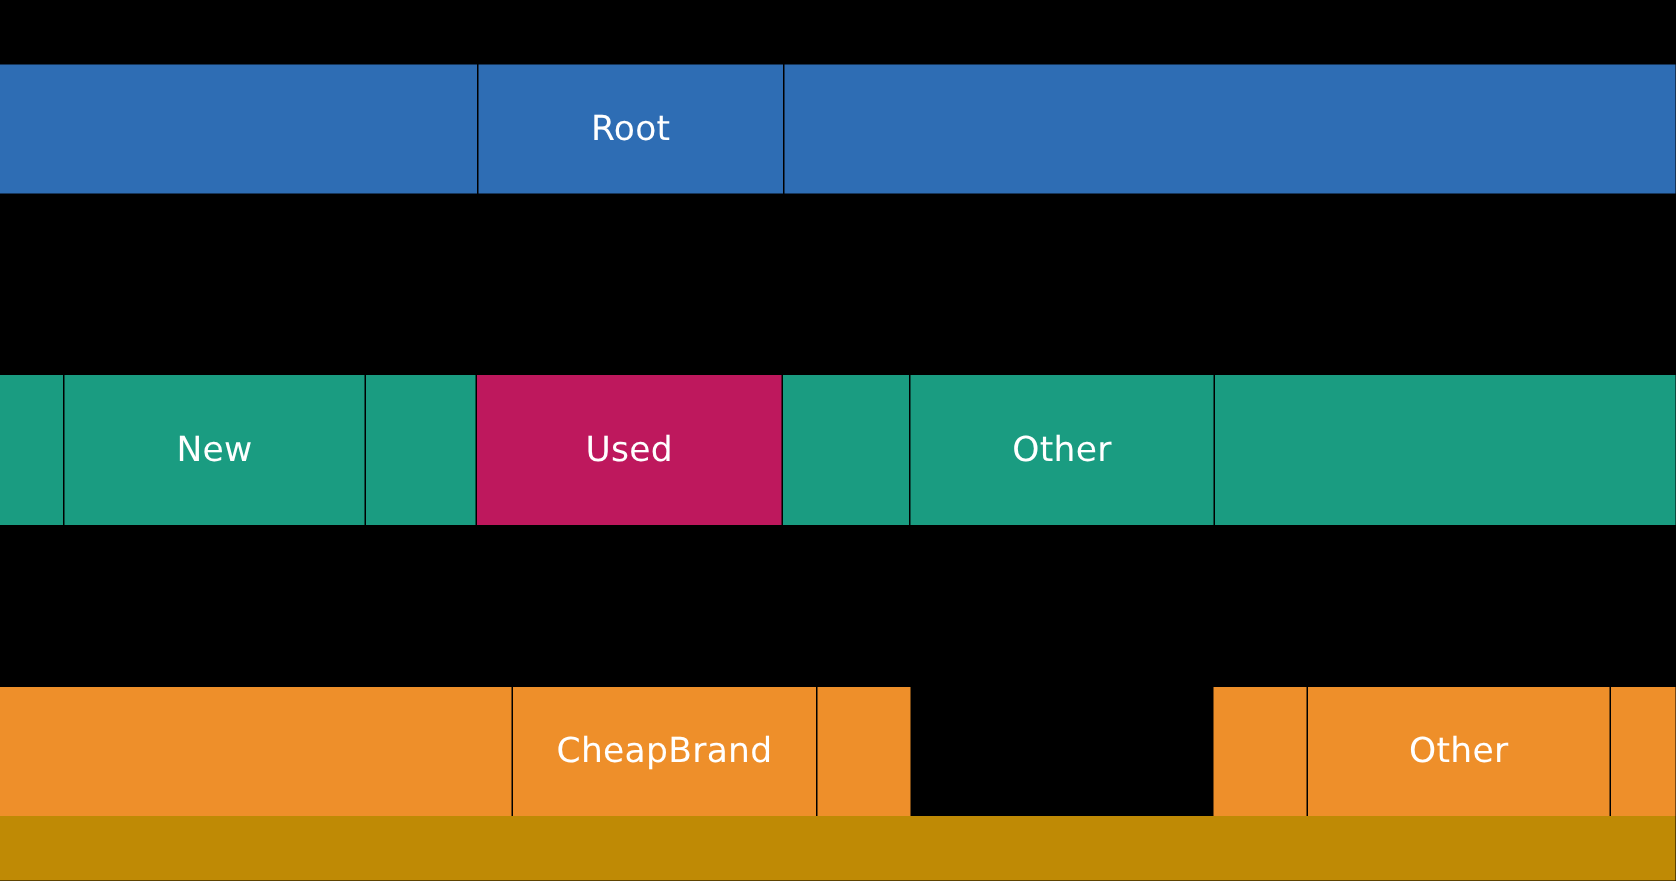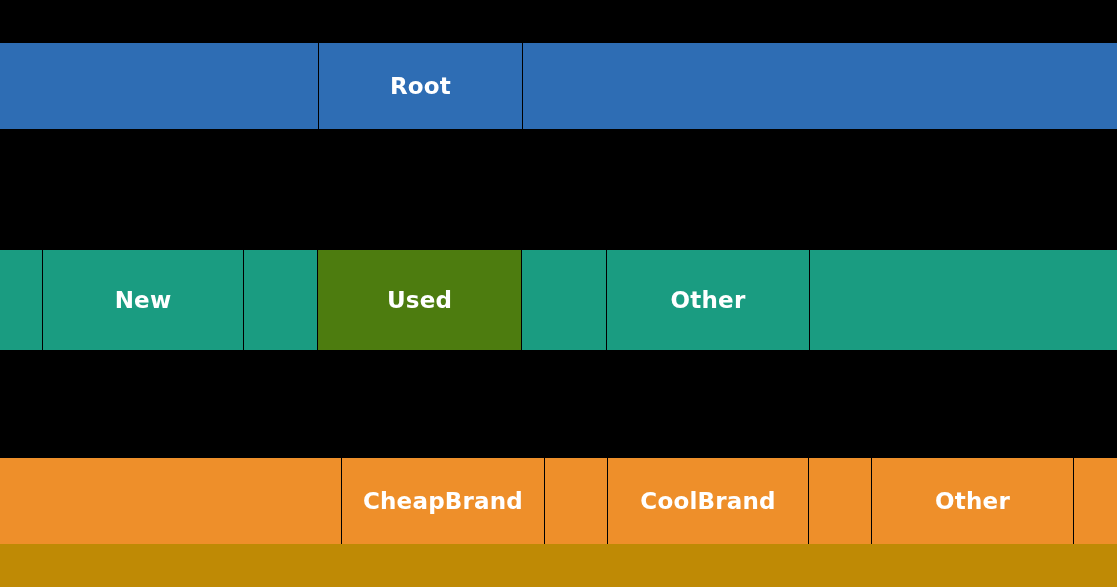--- a/index.html
+++ b/index.html
@@ -36,21 +36,21 @@
     overflow: hidden;
     color: #ffffff;
     cursor: pointer;
   }
   .node-label {
     font-size: 23px;
     line-height: 1;
     color: #ffffff;
     white-space: nowrap;
     letter-spacing: 0.2px;
-    font-weight: 700;
+    font-weight: 400;
     pointer-events: none;
   }
   
 </style>
 </head>
 <body>
 
 <div id="chart-root" style="background: rgb(0, 0, 0);">
     <div class="icicle-row" style="top: 43px; height: 86px;">
       <div class="icicle-node" style="left: 0px; width: 318px; background: rgb(46, 109, 180);"></div>
@@ -58,38 +58,35 @@
         <span class="node-label" style="font-size: 23px; color: rgb(255, 255, 255);">Root</span>
       </div>
       <div class="icicle-node" style="left: 523px; width: 594px; background: rgb(46, 109, 180);"></div>
     </div>
     <div class="icicle-row" style="top: 250px; height: 100px;">
       <div class="icicle-node" style="left: 0px; width: 42px; background: rgb(26, 156, 129);"></div>
       <div class="icicle-node" style="left: 43px; width: 200px; background: rgb(26, 156, 129);">
         <span class="node-label" style="font-size: 23px; color: rgb(255, 255, 255);">New</span>
       </div>
       <div class="icicle-node" style="left: 244px; width: 73px; background: rgb(26, 156, 129);"></div>
-      <div class="icicle-node" style="left: 318px; width: 203px; background: #4d7c0f;">
+      <div class="icicle-node" style="left: 318px; width: 203px; background: #be185d;">
         <span class="node-label" style="font-size: 23px; color: rgb(255, 255, 255);">Used</span>
       </div>
       <div class="icicle-node" style="left: 522px; width: 84px; background: rgb(26, 156, 129);"></div>
       <div class="icicle-node" style="left: 607px; width: 202px; background: rgb(26, 156, 129);">
         <span class="node-label" style="font-size: 23px; color: rgb(255, 255, 255);">Other</span>
       </div>
       <div class="icicle-node" style="left: 810px; width: 307px; background: rgb(26, 156, 129);"></div>
     </div>
     <div class="icicle-row" style="top: 458px; height: 86px;">
       <div class="icicle-node" style="left: 0px; width: 341px; background: rgb(238, 143, 42);"></div>
       <div class="icicle-node" style="left: 342px; width: 202px; background: rgb(238, 143, 42);">
         <span class="node-label" style="font-size: 23px; color: rgb(255, 255, 255);">CheapBrand</span>
       </div>
       <div class="icicle-node" style="left: 545px; width: 62px; background: rgb(238, 143, 42);"></div>
-      <div class="icicle-node" style="left: 608px; width: 200px; background: rgb(238, 143, 42);">
-        <span class="node-label" style="font-size: 23px; color: rgb(255, 255, 255);">CoolBrand</span>
-      </div>
       <div class="icicle-node" style="left: 809px; width: 62px; background: rgb(238, 143, 42);"></div>
       <div class="icicle-node" style="left: 872px; width: 201px; background: rgb(238, 143, 42);">
         <span class="node-label" style="font-size: 23px; color: rgb(255, 255, 255);">Other</span>
       </div>
       <div class="icicle-node" style="left: 1074px; width: 43px; background: rgb(238, 143, 42);"></div>
     </div>
     <div class="icicle-row" style="top: 544px; height: 43px;">
       <div class="icicle-node" style="left: 0px; width: 1117px; background: rgb(191, 138, 5);"></div>
     </div>
   </div>

